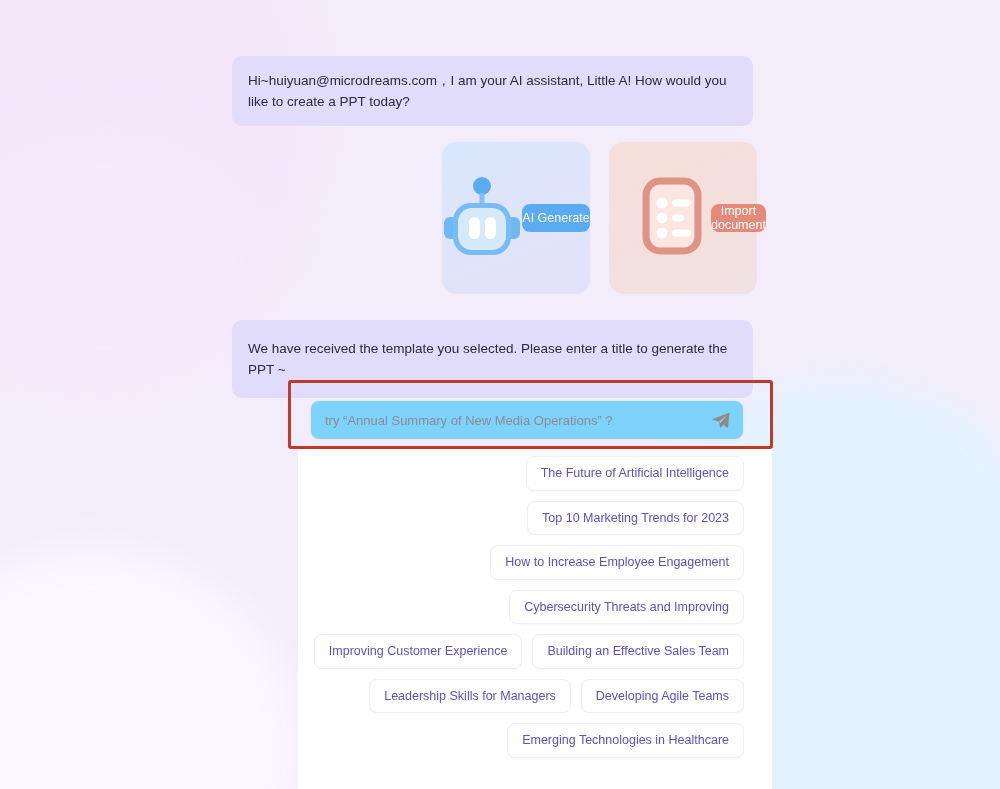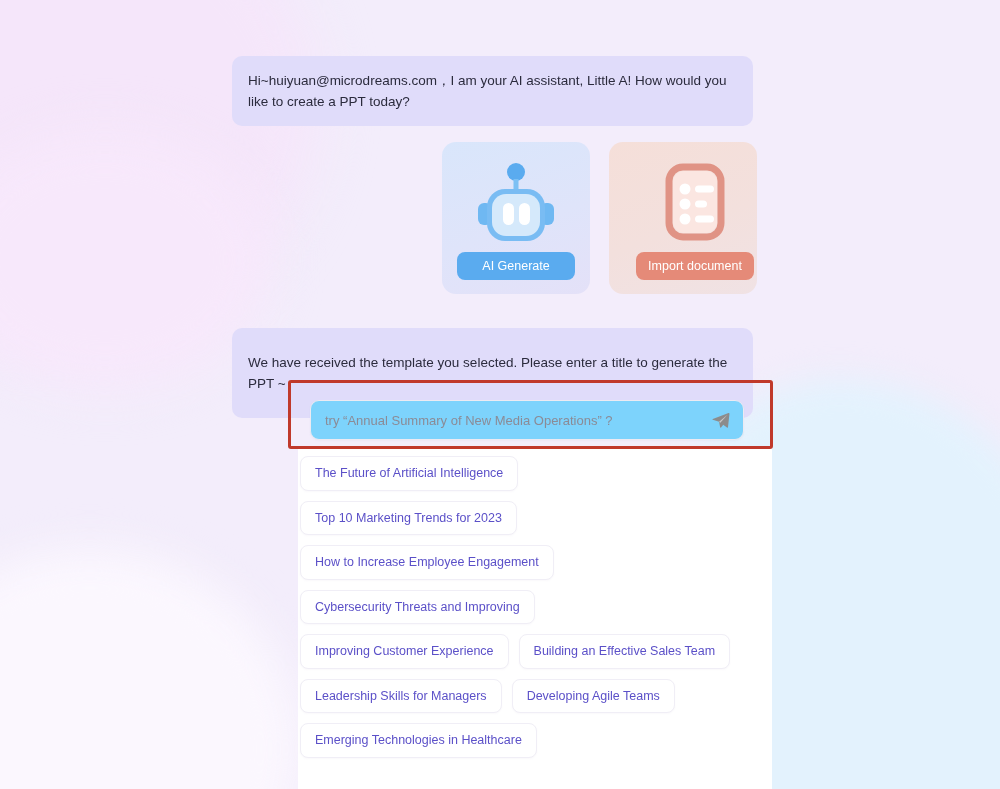--- a/index.html
+++ b/index.html
@@ -96,38 +96,36 @@
   }
   #bubble-greeting {
     left: 232px;
     top: 56px;
     width: 521px;
   }
   #bubble-received {
     left: 232px;
     top: 320px;
     width: 521px;
-    padding: 24px 16px;
-    margin-top: 8px;
+    padding: 18px 16px;
   }
 
   
   #template-cards {
     position: absolute;
     left: 442px;
     top: 142px;
     display: flex;
     gap: 19px;
   }
   .tpl-card {
     width: 148px;
     height: 152px;
     border-radius: 14px;
     display: flex;
-    flex-direction: column;
     align-items: center;
     justify-content: space-between;
     padding: 14px 0 14px 0;
     position: relative;
   }
   #card-ai-generate {
     background: linear-gradient(160deg, #d9e6fb 0%, #dfe4fa 55%, #e4e1f8 100%);
   }
   #card-import-document {
     background: linear-gradient(160deg, #f5dfd9 0%, #f3e0dd 55%, #f0e2e4 100%);
@@ -207,21 +205,21 @@
   }
 
   
   #suggestion-list {
     position: absolute;
     left: 300px;
     top: 456px;
     width: 444px;
     display: flex;
     flex-wrap: wrap;
-    justify-content: flex-start;
+    justify-content: flex-end;
     gap: 10px 10px;
     z-index: 3;
   }
   .chip {
     background: #ffffff;
     border: 1px solid #f0eef6;
     border-radius: 8px;
     color: #5b50c8;
     font-size: 12.5px;
     line-height: 1;

